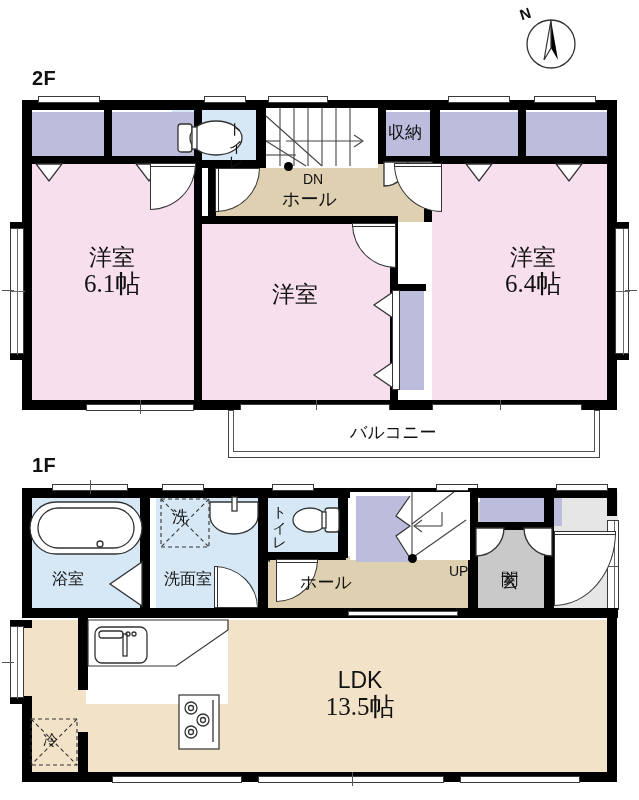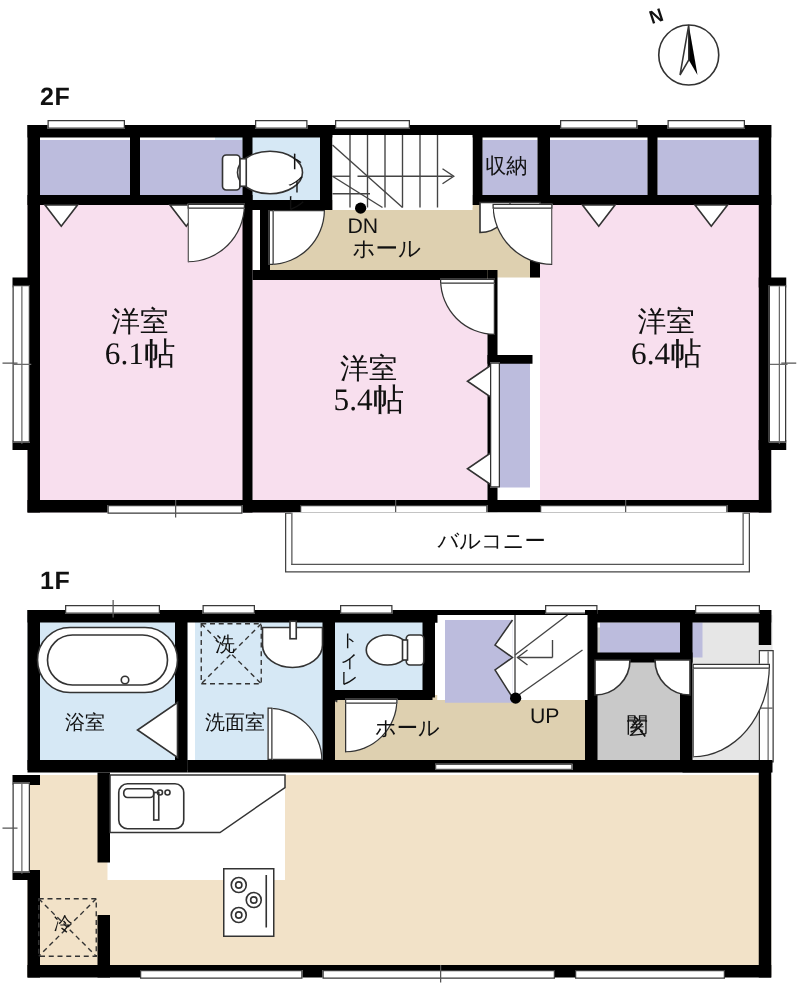--- a/index.html
+++ b/index.html
@@ -31,21 +31,21 @@
 
   
   .lbl{position:absolute;white-space:nowrap;line-height:1.08;
        font-family:"Liberation Sans","DejaVu Sans",sans-serif;color:#111;}
   .floor-tag{font-size:20px;font-weight:700;letter-spacing:.5px;}
   .room-name{font-size:23px;text-align:center;}
   .room-name .sz{display:block;font-size:25px;font-family:Liberation Serif, serif;}
   .small-room{font-size:17px;text-align:center;line-height:1.1;}
   .tiny{font-size:12px;}
   .vtxt{writing-mode:vertical-rl;text-orientation:upright;letter-spacing:0px;}
-  .updn{font-size:17px;}
+  .updn{font-size:14px;margin-left:25px;}
 
   
   .arc{position:absolute;border:1.3px solid #333;background:#fff;}
   .arc-br{border-radius:0 0 100% 0;}
   .arc-bl{border-radius:0 0 0 100%;}
   .arc-tr{border-radius:0 100% 0 0;}
 
   .leaf{position:absolute;background:#fff;border:1.2px solid #333;}
 
   svg{display:block;overflow:visible;}
@@ -227,21 +227,20 @@
 
     <div class="abs arc arc-bl" style="left:352px;top:224px;width:44px;height:44px;"></div>
     <div class="abs leaf" style="left:352px;top:223px;width:44px;height:4px;"></div>
 
     <div class="lbl room-name" style="left:62px;top:245px;width:100px;">
       <span>洋室</span>
       <span class="sz">6.1帖</span>
     </div>
     <div class="lbl room-name" style="left:245px;top:282px;width:100px;">
       <span>洋室</span>
-      <span class="sz">5.4帖</span>
     </div>
     <div class="lbl room-name" style="left:483px;top:245px;width:100px;">
       <span>洋室</span>
       <span class="sz">6.4帖</span>
     </div>
 
     <div class="abs" style="left:228px;top:410px;width:372px;height:48px;border:1.4px solid #444;background:#fff;"></div>
     <div class="abs" style="left:233px;top:410px;width:362px;height:42px;border:1.2px solid #555;background:#fff;border-top:none;"></div>
     <div class="lbl" style="left:350px;top:424px;font-size:17px;">バルコニー</div>
   </div>
@@ -420,15 +419,19 @@
 
     <div class="abs" style="left:30px;top:248px;width:48px;height:48px;">
       <svg width="48" height="48" viewBox="0 0 48 48">
         <rect x="1" y="1" width="46" height="46" class="dash"></rect>
         <line x1="1" y1="1" x2="47" y2="47" class="dash"></line>
         <line x1="47" y1="1" x2="1" y2="47" class="dash"></line>
       </svg>
     </div>
     <div class="lbl" style="left:43px;top:262px;font-size:15px;">冷</div>
 
+    <div class="lbl room-name" style="left:300px;top:198px;width:120px;">
+      <span>LDK</span>
+      <span class="sz">13.5帖</span>
+    </div>
   </div>
 
 </div>
 
 </body></html>

